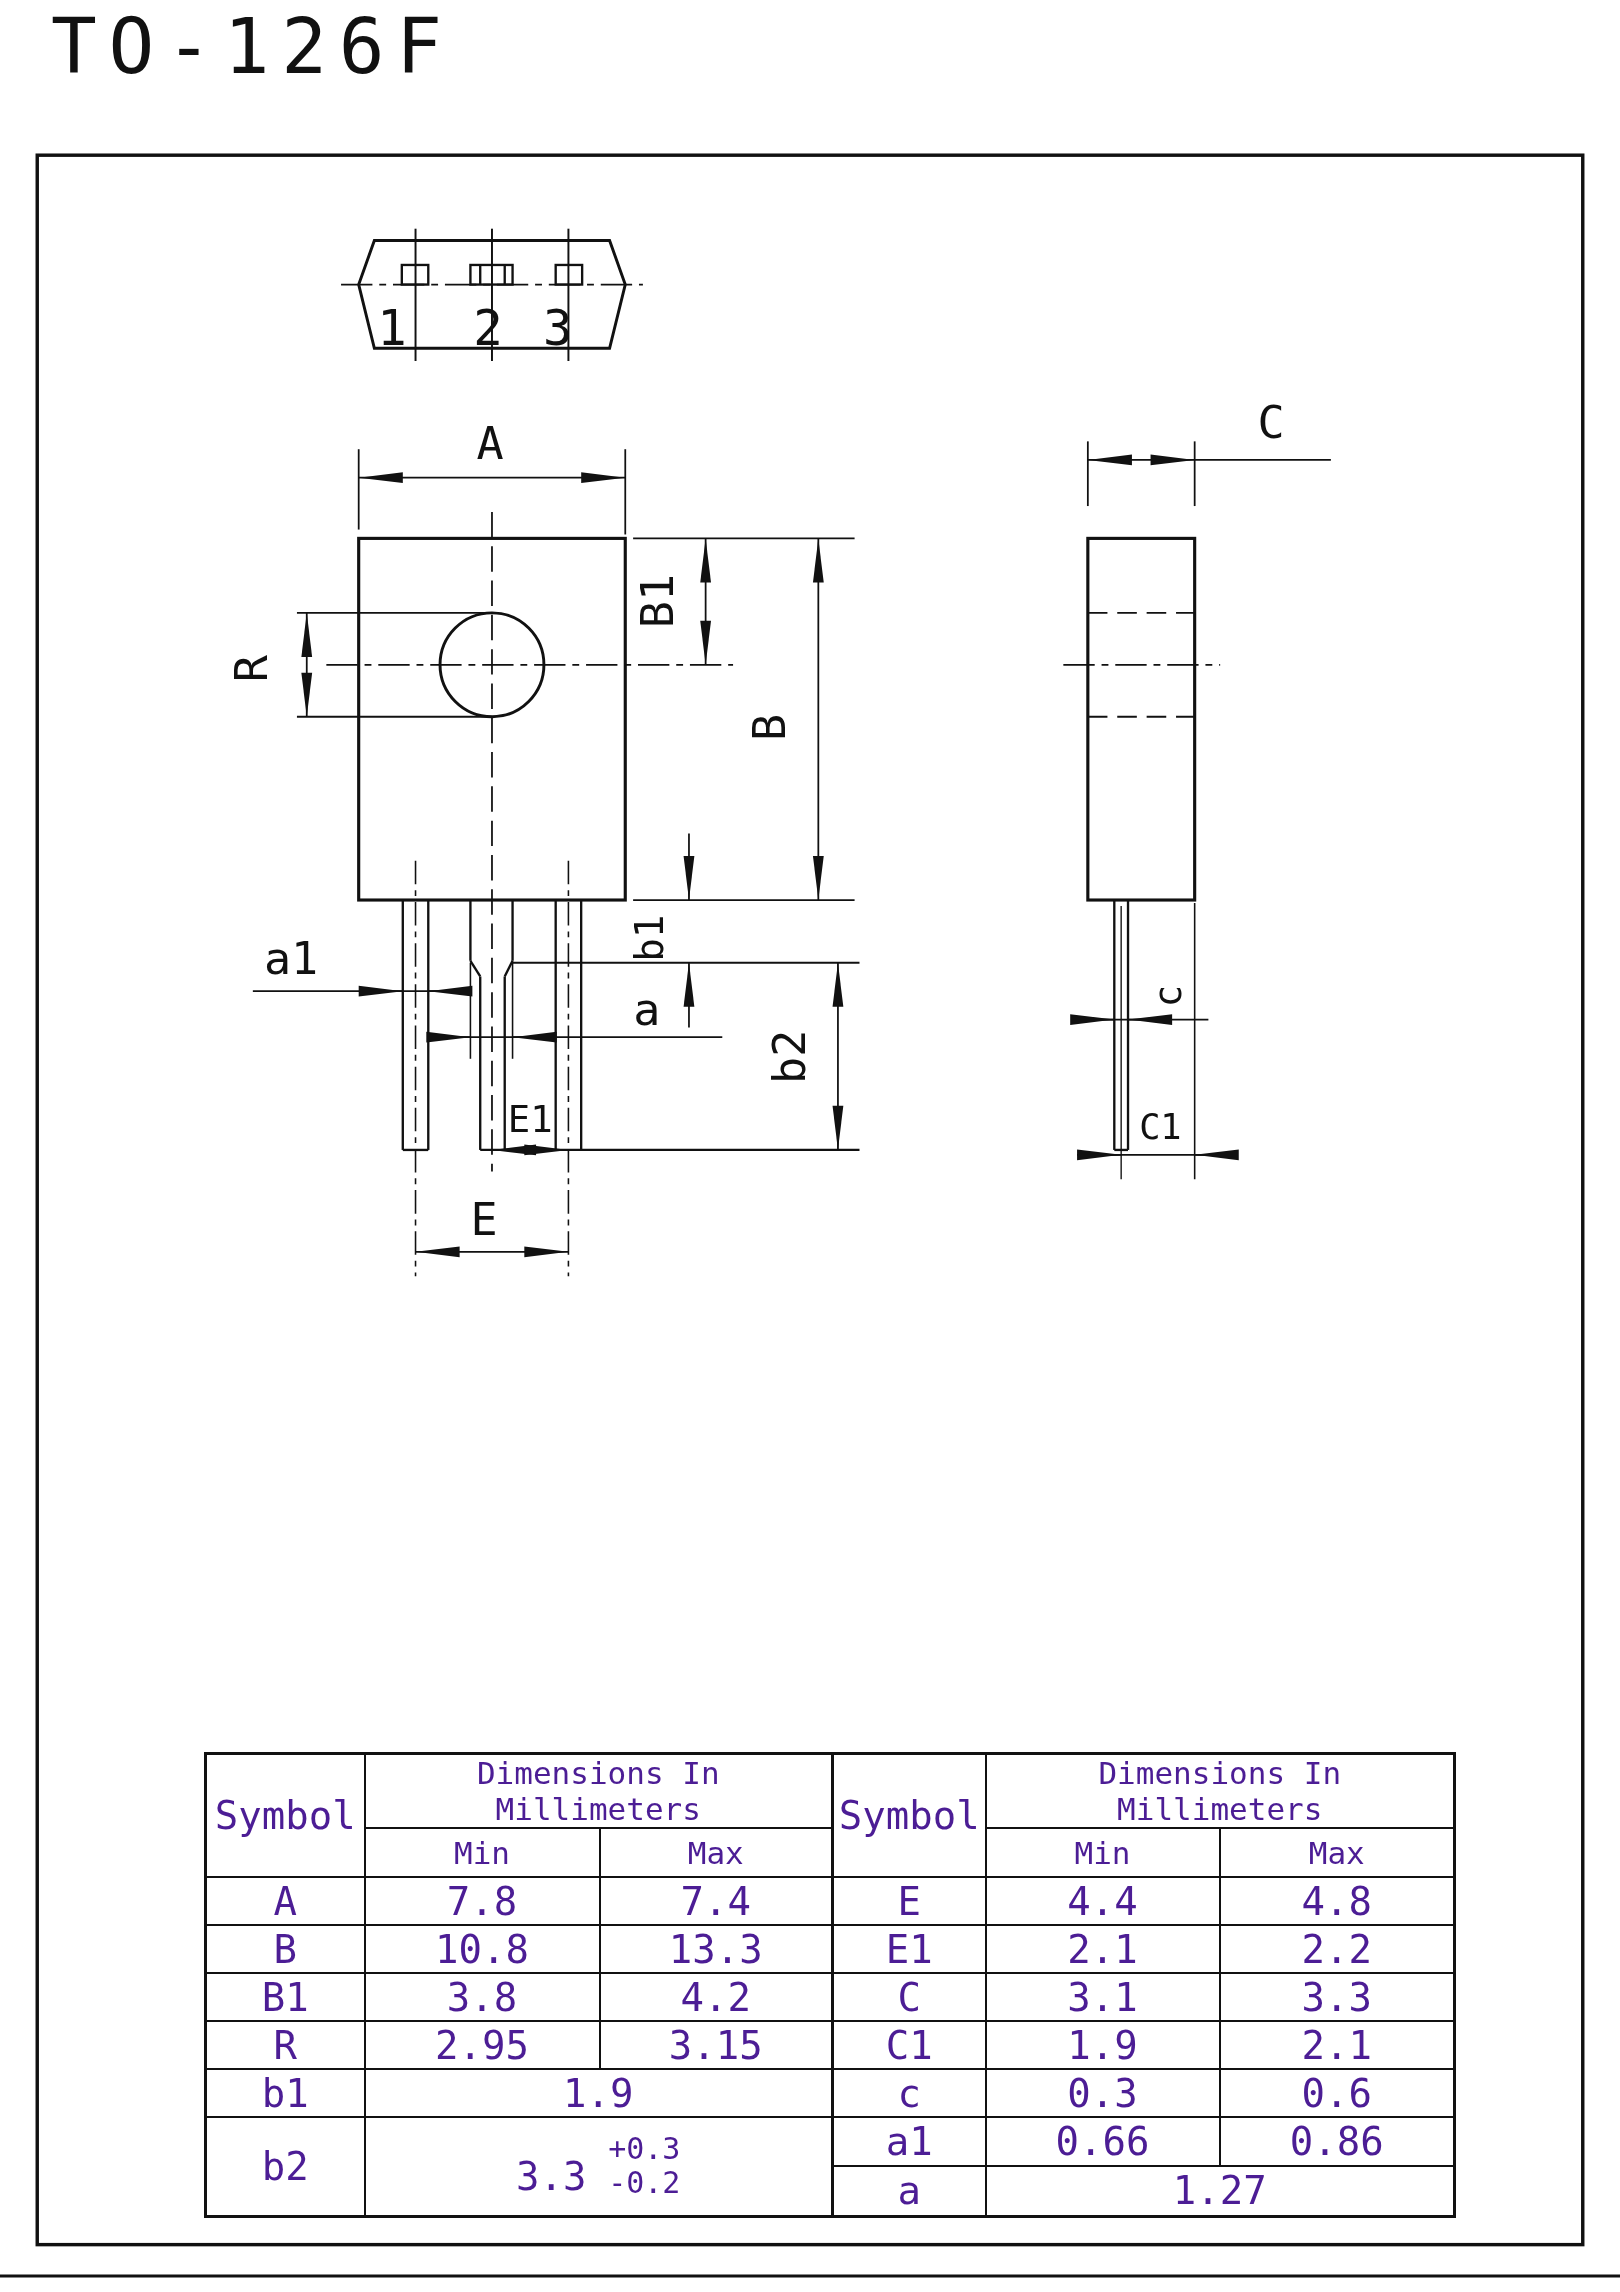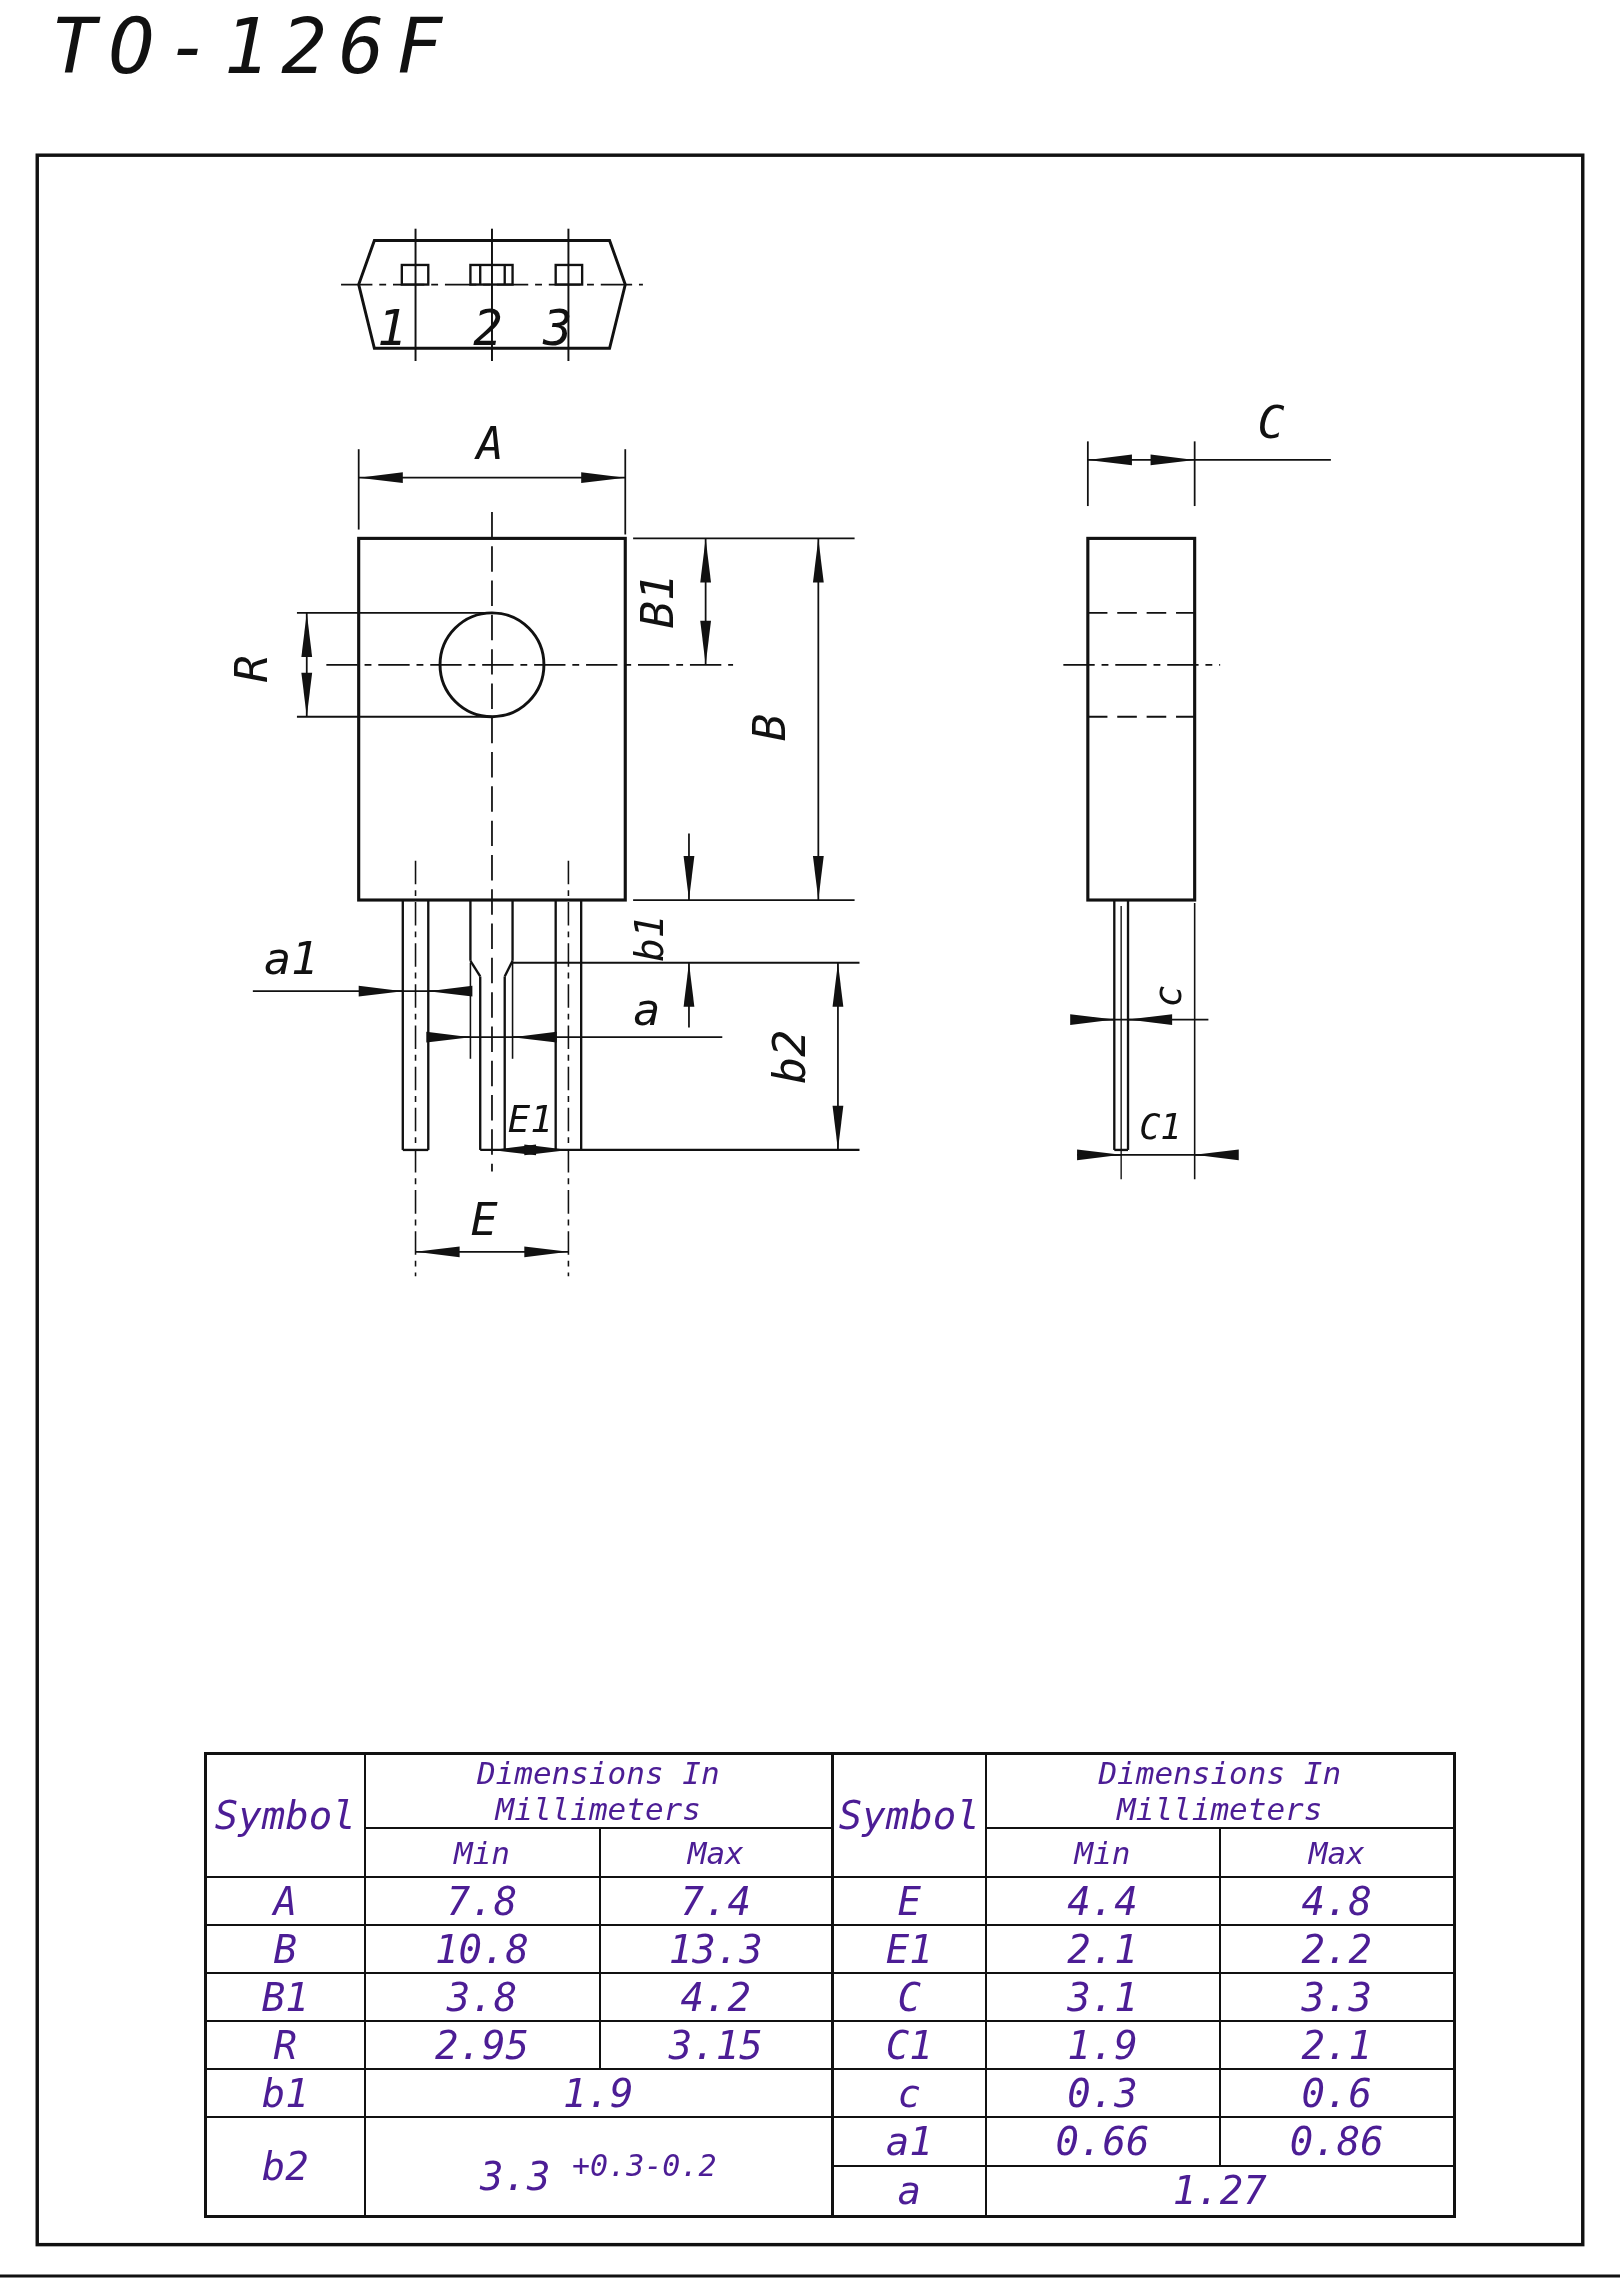--- a/index.html
+++ b/index.html
@@ -1,33 +1,33 @@
 <!DOCTYPE html>
 <html><head>
 <meta charset="utf-8">
 <style>
   html,body{margin:0;padding:0;background:#fff;}
   body{width:1620px;height:2293px;position:relative;font-family:"DejaVu Sans Mono",monospace;color:#111;}
-  .page{position:absolute;inset:0;background:#ffffff;font-style:italic;}
+  .page{position:absolute;inset:0;background:#ffffff;}
   .title{position:absolute;left:51px;top:2px;font-size:76px;letter-spacing:11.8px;font-weight:400;color:#111;}
   .unit-block{position:absolute;left:1100px;top:3.9px;display:flex;align-items:center;gap:9.8px;}
   .unit-mm{font-size:65px;letter-spacing:3.9px;color:#111;}
   svg text{fill:#111;font-family:"DejaVu Sans Mono",monospace;}
   .drawing{position:absolute;left:0;top:0;}
   
   .dim-table{position:absolute;border-collapse:collapse;table-layout:fixed;background:#fff;}
   .dim-table td,.dim-table th{border:2.5px solid #111;text-align:center;vertical-align:middle;padding:0;font-weight:400;color:#4c1d95;}
   .dim-table{border:3.4px solid #111;}
   .dt-span{font-size:31px;}
   .dt-minmax{font-size:31px;}
   .dt-sym{font-size:39px;}
   .dt-val{font-size:39px;}
   .tol-wrap{display:flex;align-items:center;justify-content:center;}
   .tol-main{font-size:39px;position:relative;top:9.8px;}
-  .tol-stack{display:flex;flex-direction:row;margin-left:21.6px;font-size:30px;line-height:1.15;text-align:left;}
+  .tol-stack{display:flex;flex-direction:column;margin-left:21.6px;font-size:30px;line-height:1.15;text-align:left;}
 </style>
 </head>
 <body>
 
 <div class="page">
 
   <div class="title">TO-126F</div>
 
 
   <svg class="drawing" width="1620" height="2293" viewBox="0 0 1653 2339">

